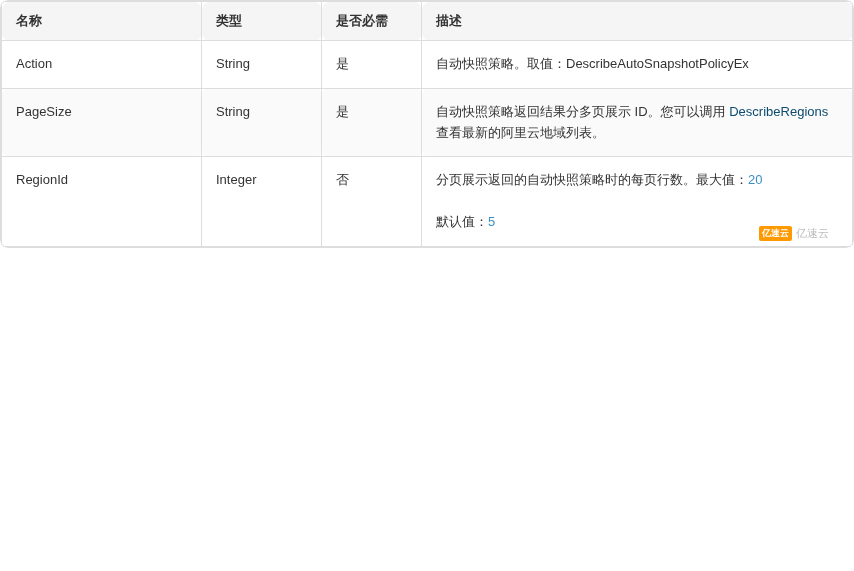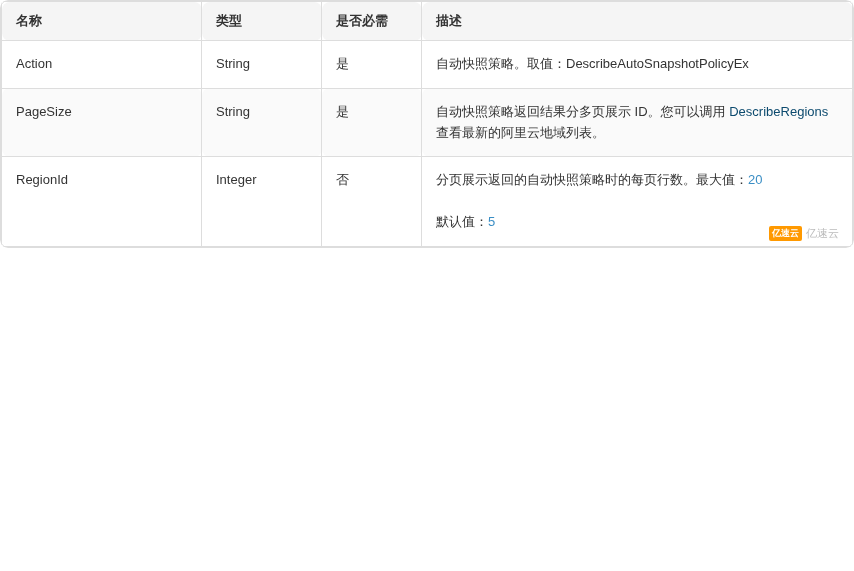--- a/index.html
+++ b/index.html
@@ -55,21 +55,21 @@
     .link {
       color: #0c4a6e;
       text-decoration: none;
     }
     .highlight {
       color: #3a8ec5;
     }
     .watermark {
       position: absolute;
       bottom: 6px;
-      right: 14px;
+      right: 24px;
       font-size: 11px;
       color: #bbb;
       display: flex;
       align-items: center;
       gap: 4px;
     }
     .watermark-logo {
       display: inline-block;
       background: #f90;
       color: #fff;

